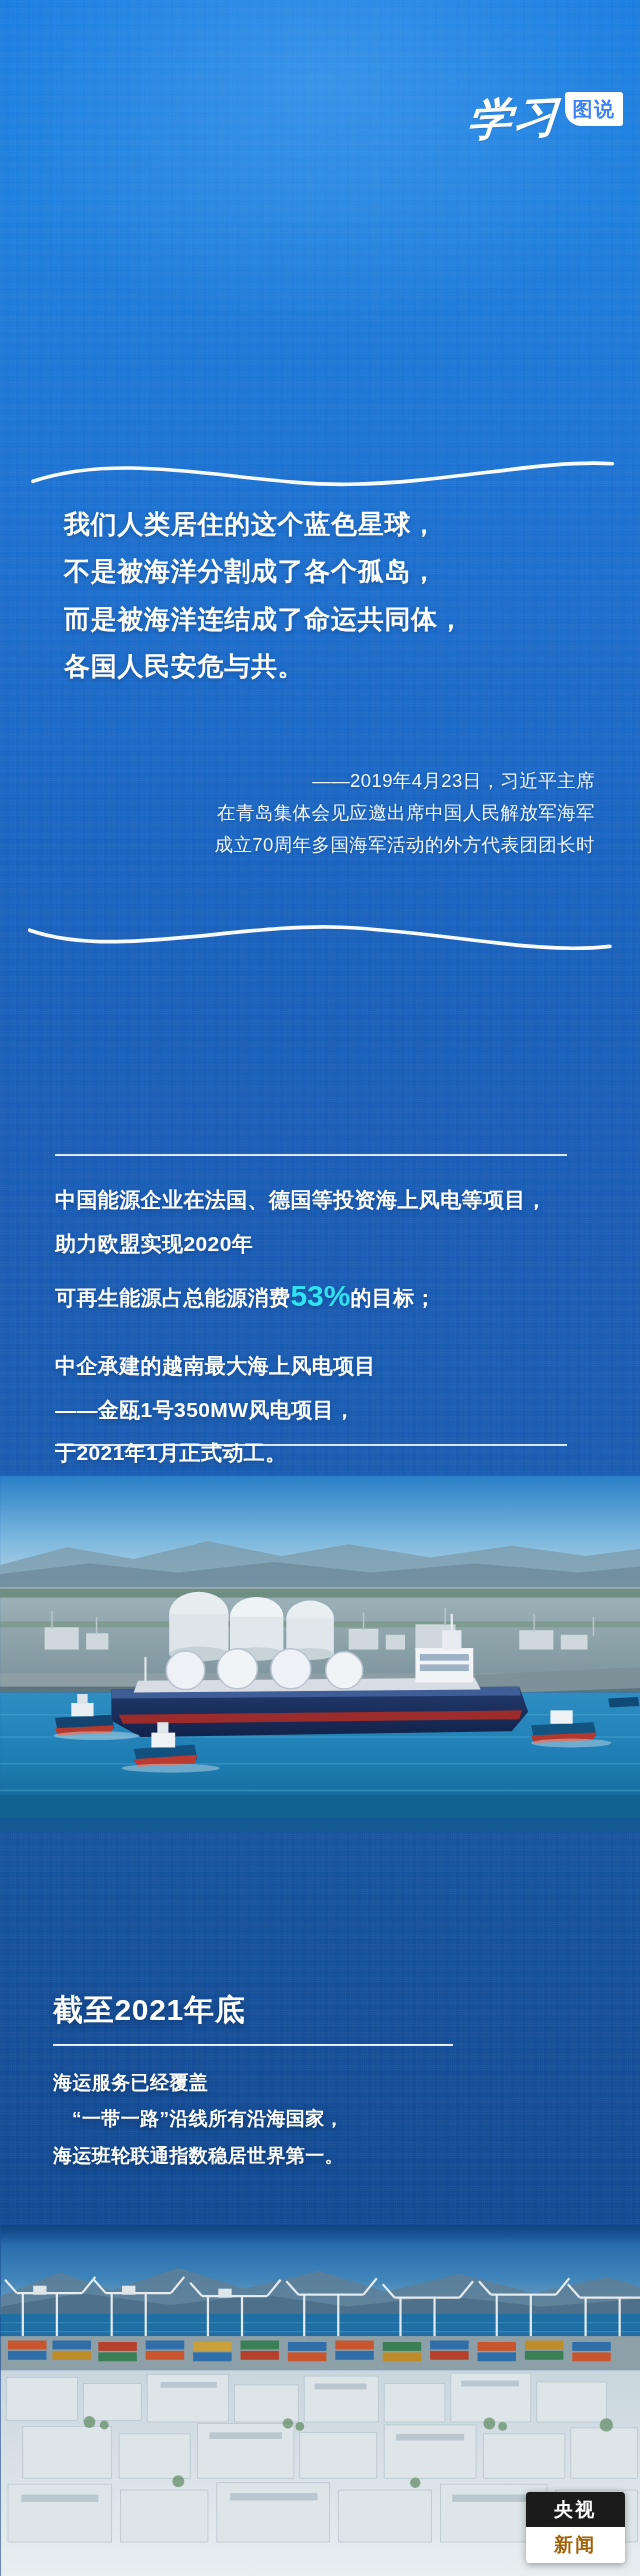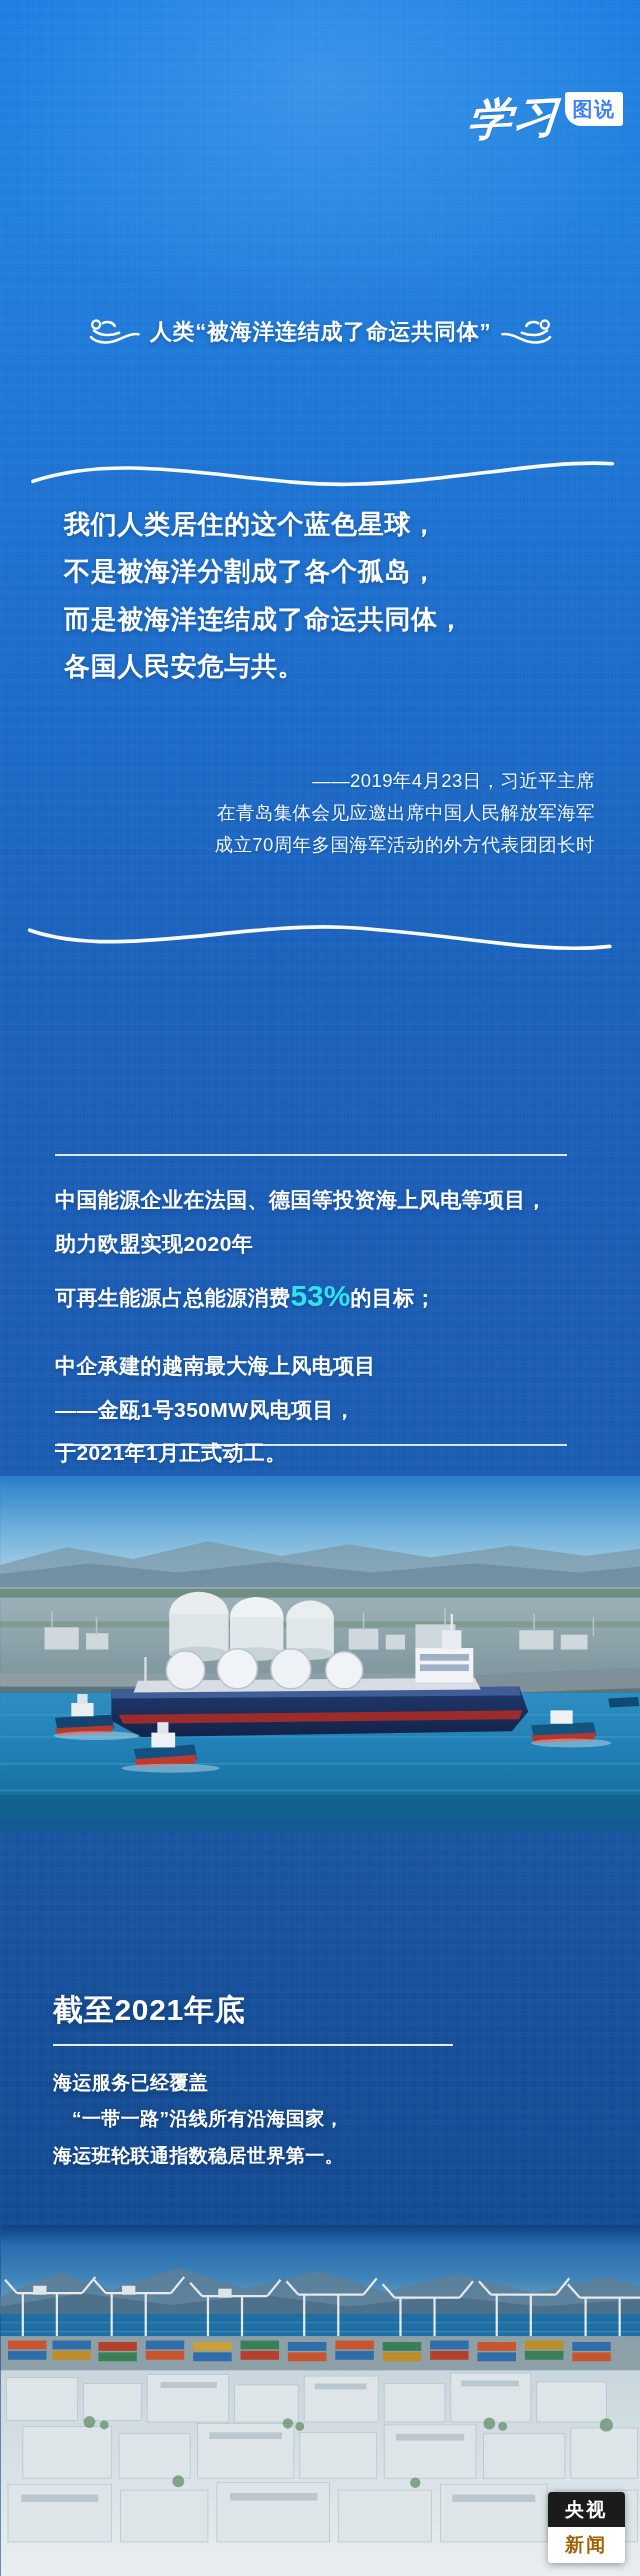--- a/index.html
+++ b/index.html
@@ -66,63 +66,40 @@
   
   .low-block { position:absolute; left:53px; right:30px; top:1992px; }
   .low-head { font-size:30px; font-weight:800; color:#fff; letter-spacing:0.7px; line-height:1.2;
      text-shadow:0 1.5px 6px rgba(2,30,70,.5); }
   .low-rule { margin:16.3px 0 19px 0; height:1.5px; width:400px; background:rgba(255,255,255,.9); }
   .low-line { font-size:19px; font-weight:700; color:#fff; line-height:1.92; letter-spacing:0.4px;
      text-shadow:0 1.5px 6px rgba(2,30,70,.5); white-space:nowrap; }
   .indent { padding-left:19px; }
 
   
-  .cctv { position:absolute; right:16.3px; bottom:13.3px; width:77px; border-radius:3.7px;
+  .cctv { position:absolute; right:16.3px; bottom:13.3px; width:99px; border-radius:3.7px;
      overflow:hidden; box-shadow:0 1.5px 7.4px rgba(0,0,0,.35); }
   .cctv-top { background:#1b1b1b; color:#fff; font-size:19px; font-weight:700;
      text-align:center; padding:5.2px 0 4.4px; letter-spacing:2.2px; }
   .cctv-bot { background:#fff; color:#a16207; font-size:19px; font-weight:700;
      text-align:center; padding:4.4px 0 5.2px; letter-spacing:2.2px; }
 </style>
 </head>
 <body>
 
 <div class="poster">
   <div class="noise"></div>
   <div class="glow-top"></div>
 
   <div class="brand">
     <span class="brand-script">学习</span>
     <span class="brand-chip">图说</span>
   </div>
 
 
-  <div class="subtitle-row">
-    <span class="wave-orn">
-      <svg width="55" height="33" viewBox="0 0 74 44">
-        <g fill="none" stroke="#ffffff" stroke-width="3.4" stroke-linecap="round">
-          <path d="M8 31 C 16 40, 34 40, 48 33 C 58 28, 66 26, 72 27"></path>
-          <path d="M12 22 C 20 29, 34 30, 46 25"></path>
-          <path d="M24 12 C 30 9, 38 11, 40 16"></path>
-        </g>
-        <circle cx="15" cy="14" r="5.4" fill="none" stroke="#fff" stroke-width="3.2"></circle>
-      </svg>
-    </span>
-    <span class="subtitle">人类“被海洋连结成了命运共同体”</span>
-    <span class="wave-orn flip">
-      <svg width="55" height="33" viewBox="0 0 74 44">
-        <g fill="none" stroke="#ffffff" stroke-width="3.4" stroke-linecap="round">
-          <path d="M8 31 C 16 40, 34 40, 48 33 C 58 28, 66 26, 72 27"></path>
-          <path d="M12 22 C 20 29, 34 30, 46 25"></path>
-          <path d="M24 12 C 30 9, 38 11, 40 16"></path>
-        </g>
-        <circle cx="15" cy="14" r="5.4" fill="none" stroke="#fff" stroke-width="3.2"></circle>
-      </svg>
-    </span>
-  </div>
 
   <div class="wave-div" style="top:452px;">
     <svg width="641" height="44" viewBox="0 0 864 60">
       <path d="M40 40 C 170 -4, 330 46, 470 44 C 610 42, 730 10, 830 16" fill="none" stroke="#ffffff" stroke-width="5" stroke-linecap="round" opacity=".97"></path>
     </svg>
   </div>
 
   <div class="quote">
     <div class="quote-line">我们人类居住的这个蓝色星球，</div>
     <div class="quote-line">不是被海洋分割成了各个孤岛，</div>

